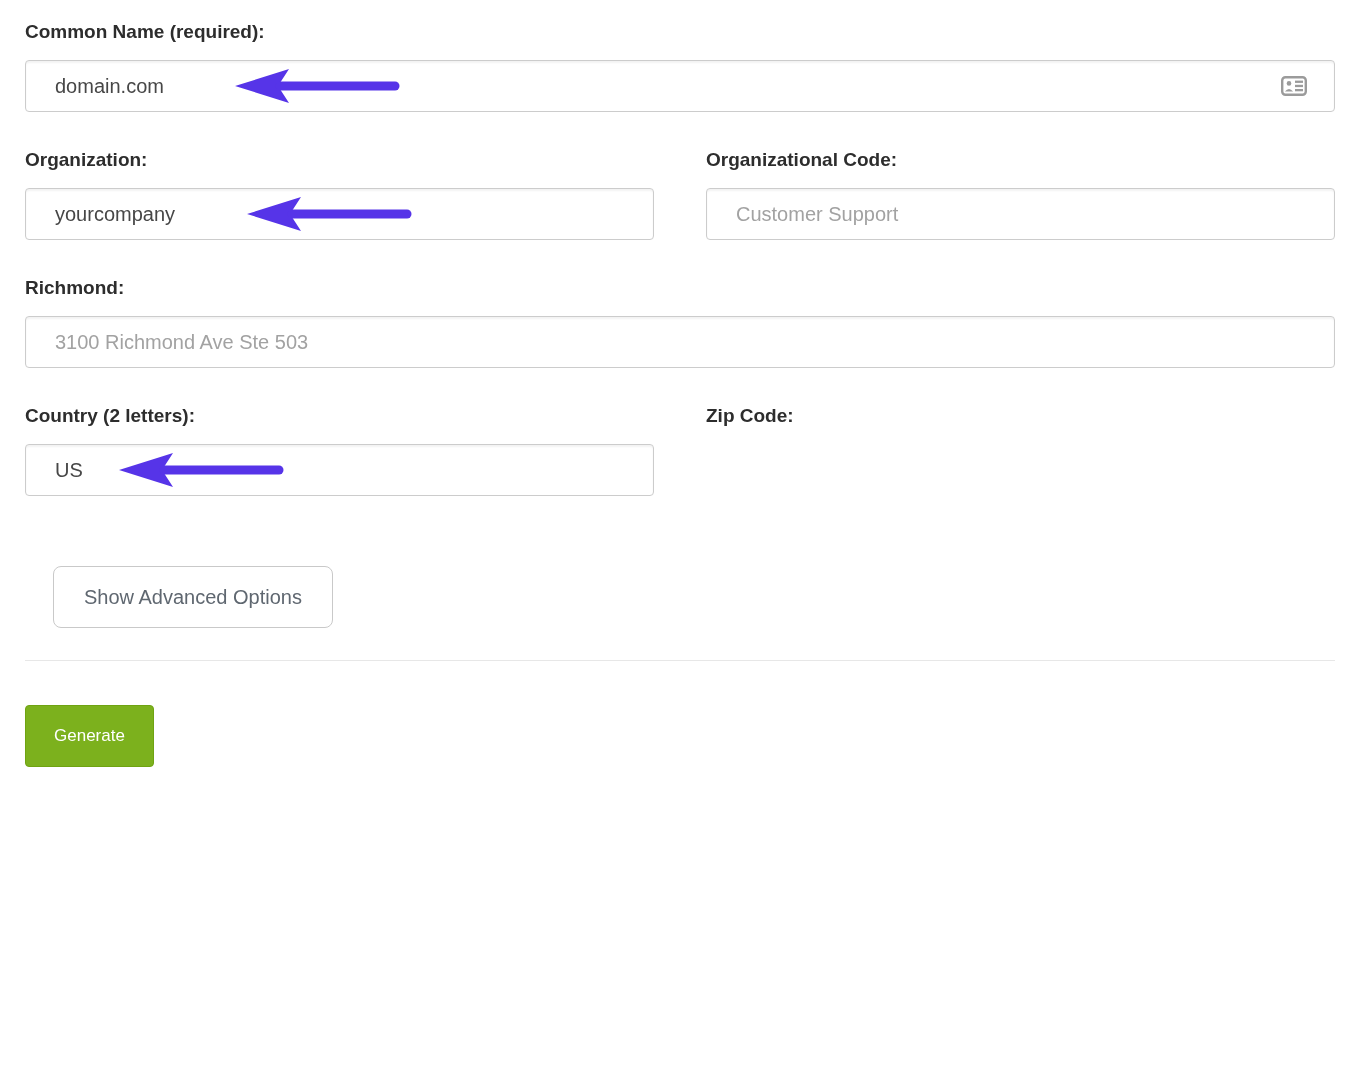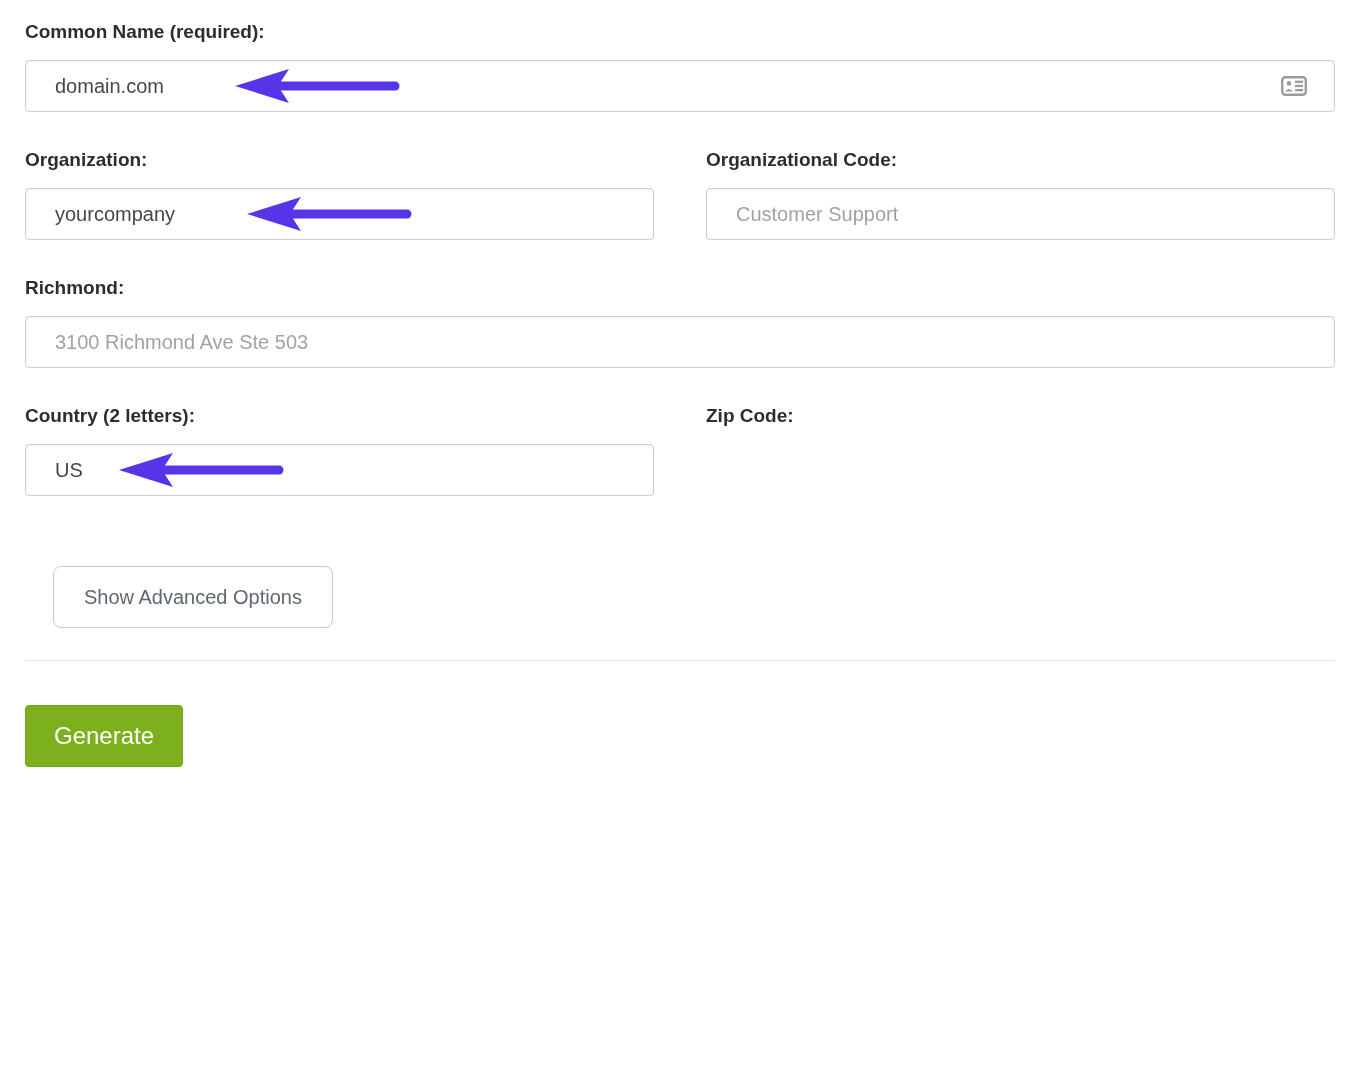--- a/index.html
+++ b/index.html
@@ -55,21 +55,21 @@
     background:#ffffff;border:1px solid var(--advanced-border);
     border-radius:8px;font-size:20px;color:var(--advanced-text);margin-left:28px;
   }
   hr.divider{
     border:none;border-top:1px solid var(--divider);
     margin:32px 0 44px 0;
   }
   .btn-generate{
     height:62px;padding:0 28px;
     background:var(--generate-bg);border:1px solid var(--generate-border);
-    border-radius:4px;font-size:24px;color:#ffffff;
+    border-radius:4px;font-size:17px;color:#ffffff;
   }
 </style>
 </head>
 <body>
 
 <div class="page">
 
   
   <div class="field">
     <label class="lbl">Common Name (required):</label>

